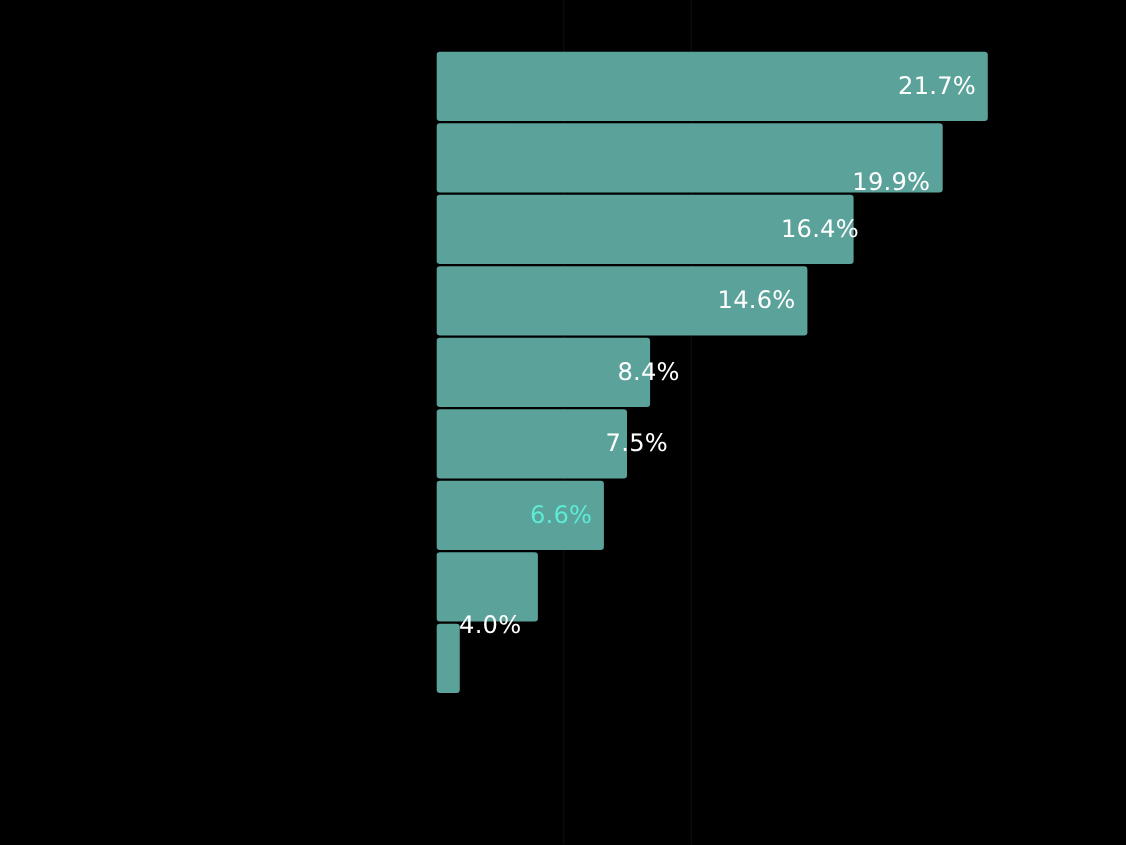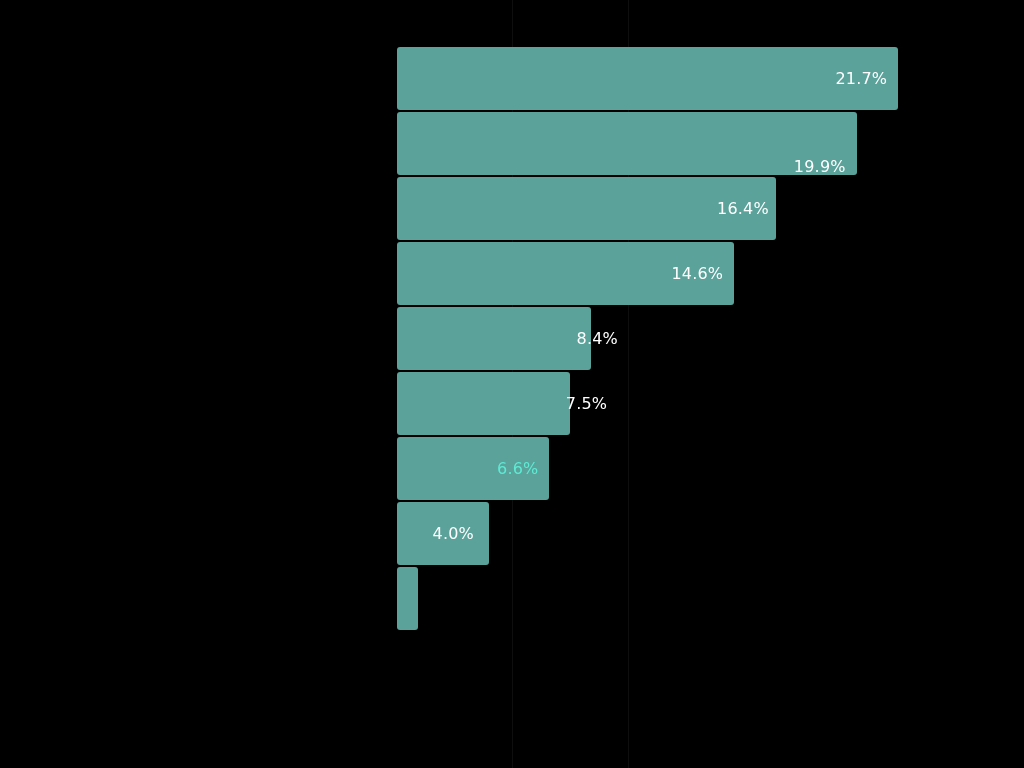--- a/index.html
+++ b/index.html
@@ -56,21 +56,21 @@
     box-sizing: border-box;
   }
   .bar-label {
     position: absolute;
     top: 0;
     height: 100%;
     display: flex;
     align-items: center;
     justify-content: flex-end;
     color: #ffffff;
-    font-size: 16px;
+    font-size: 22px;
     font-weight: 400;
     letter-spacing: 0.2px;
     white-space: nowrap;
     padding-right: 11px;
     box-sizing: border-box;
     pointer-events: none;
     border-radius: 29px;
   }
 </style>
 </head>
@@ -89,40 +89,40 @@
       <div class="bar-row" style="left: 397px; top: 47px; width: 501.27px; height: 63px;">
         <div class="bar" style="width: 501.27px; background: rgb(90, 162, 154);"></div>
         <div class="bar-label" style="left: 0px; width: 501.27px; color: rgb(255, 255, 255);">21.7%</div>
       </div>
       <div class="bar-row" style="left: 397px; top: 112px; width: 459.69px; height: 63px;">
         <div class="bar" style="width: 459.69px; background: rgb(90, 162, 154);"></div>
         <div class="bar-label" style="left: 0px; width: 459.69px; color: rgb(255, 255, 255); margin-top: 23px;">19.9%</div>
       </div>
       <div class="bar-row" style="left: 397px; top: 177px; width: 378.84px; height: 63px;">
         <div class="bar" style="width: 378.84px; background: rgb(90, 162, 154);"></div>
-        <div class="bar-label" style="left: 4px; width: 378.84px; color: rgb(255, 255, 255);">16.4%</div>
+        <div class="bar-label" style="left: 16px; width: 378.84px; color: rgb(255, 255, 255);">16.4%</div>
       </div>
       <div class="bar-row" style="left: 397px; top: 242px; width: 337.26px; height: 63px; text-align: center;">
         <div class="bar" style="width: 337.26px; background: rgb(90, 162, 154);"></div>
         <div class="bar-label" style="left: 0px; width: 337.26px; color: rgb(255, 255, 255);">14.6%</div>
       </div>
       <div class="bar-row" style="left: 397px; top: 307px; width: 194.04px; height: 63px;">
         <div class="bar" style="width: 194.04px; background: rgb(90, 162, 154);"></div>
         <div class="bar-label" style="left: 0px; width: 232px; color: rgb(255, 255, 255);">8.4%</div>
       </div>
       <div class="bar-row" style="left: 397px; top: 372px; width: 173.25px; height: 63px;">
         <div class="bar" style="width: 173.25px; background: rgb(90, 162, 154);"></div>
         <div class="bar-label" style="left: 0px; width: 173.25px; color: rgb(255, 255, 255); margin-left: 48px;">7.5%</div>
       </div>
       <div class="bar-row" style="left: 397px; top: 437px; width: 152.46px; height: 63px;">
         <div class="bar" style="width: 152.46px; background: rgb(90, 162, 154);"></div>
         <div class="bar-label" style="left: 0px; width: 152.46px; color: #5eead4;">6.6%</div>
       </div>
       <div class="bar-row" style="left: 397px; top: 502px; width: 92.4px; height: 63px;">
         <div class="bar" style="width: 92.4px; background: rgb(90, 162, 154);"></div>
-        <div class="bar-label" style="left: 0px; width: 88px; color: rgb(255, 255, 255);">4.0%</div>
+        <div class="bar-label" style="left: 0px; width: 88px; color: rgb(255, 255, 255); margin-top: 35px;">4.0%</div>
       </div>
       <div class="bar-row" style="left: 397px; top: 567px; width: 20.79px; height: 63px;">
         <div class="bar" style="width: 20.79px; background: rgb(90, 162, 154);"></div>
       </div>
     </div>
 
 </div>
 
 </body></html>

